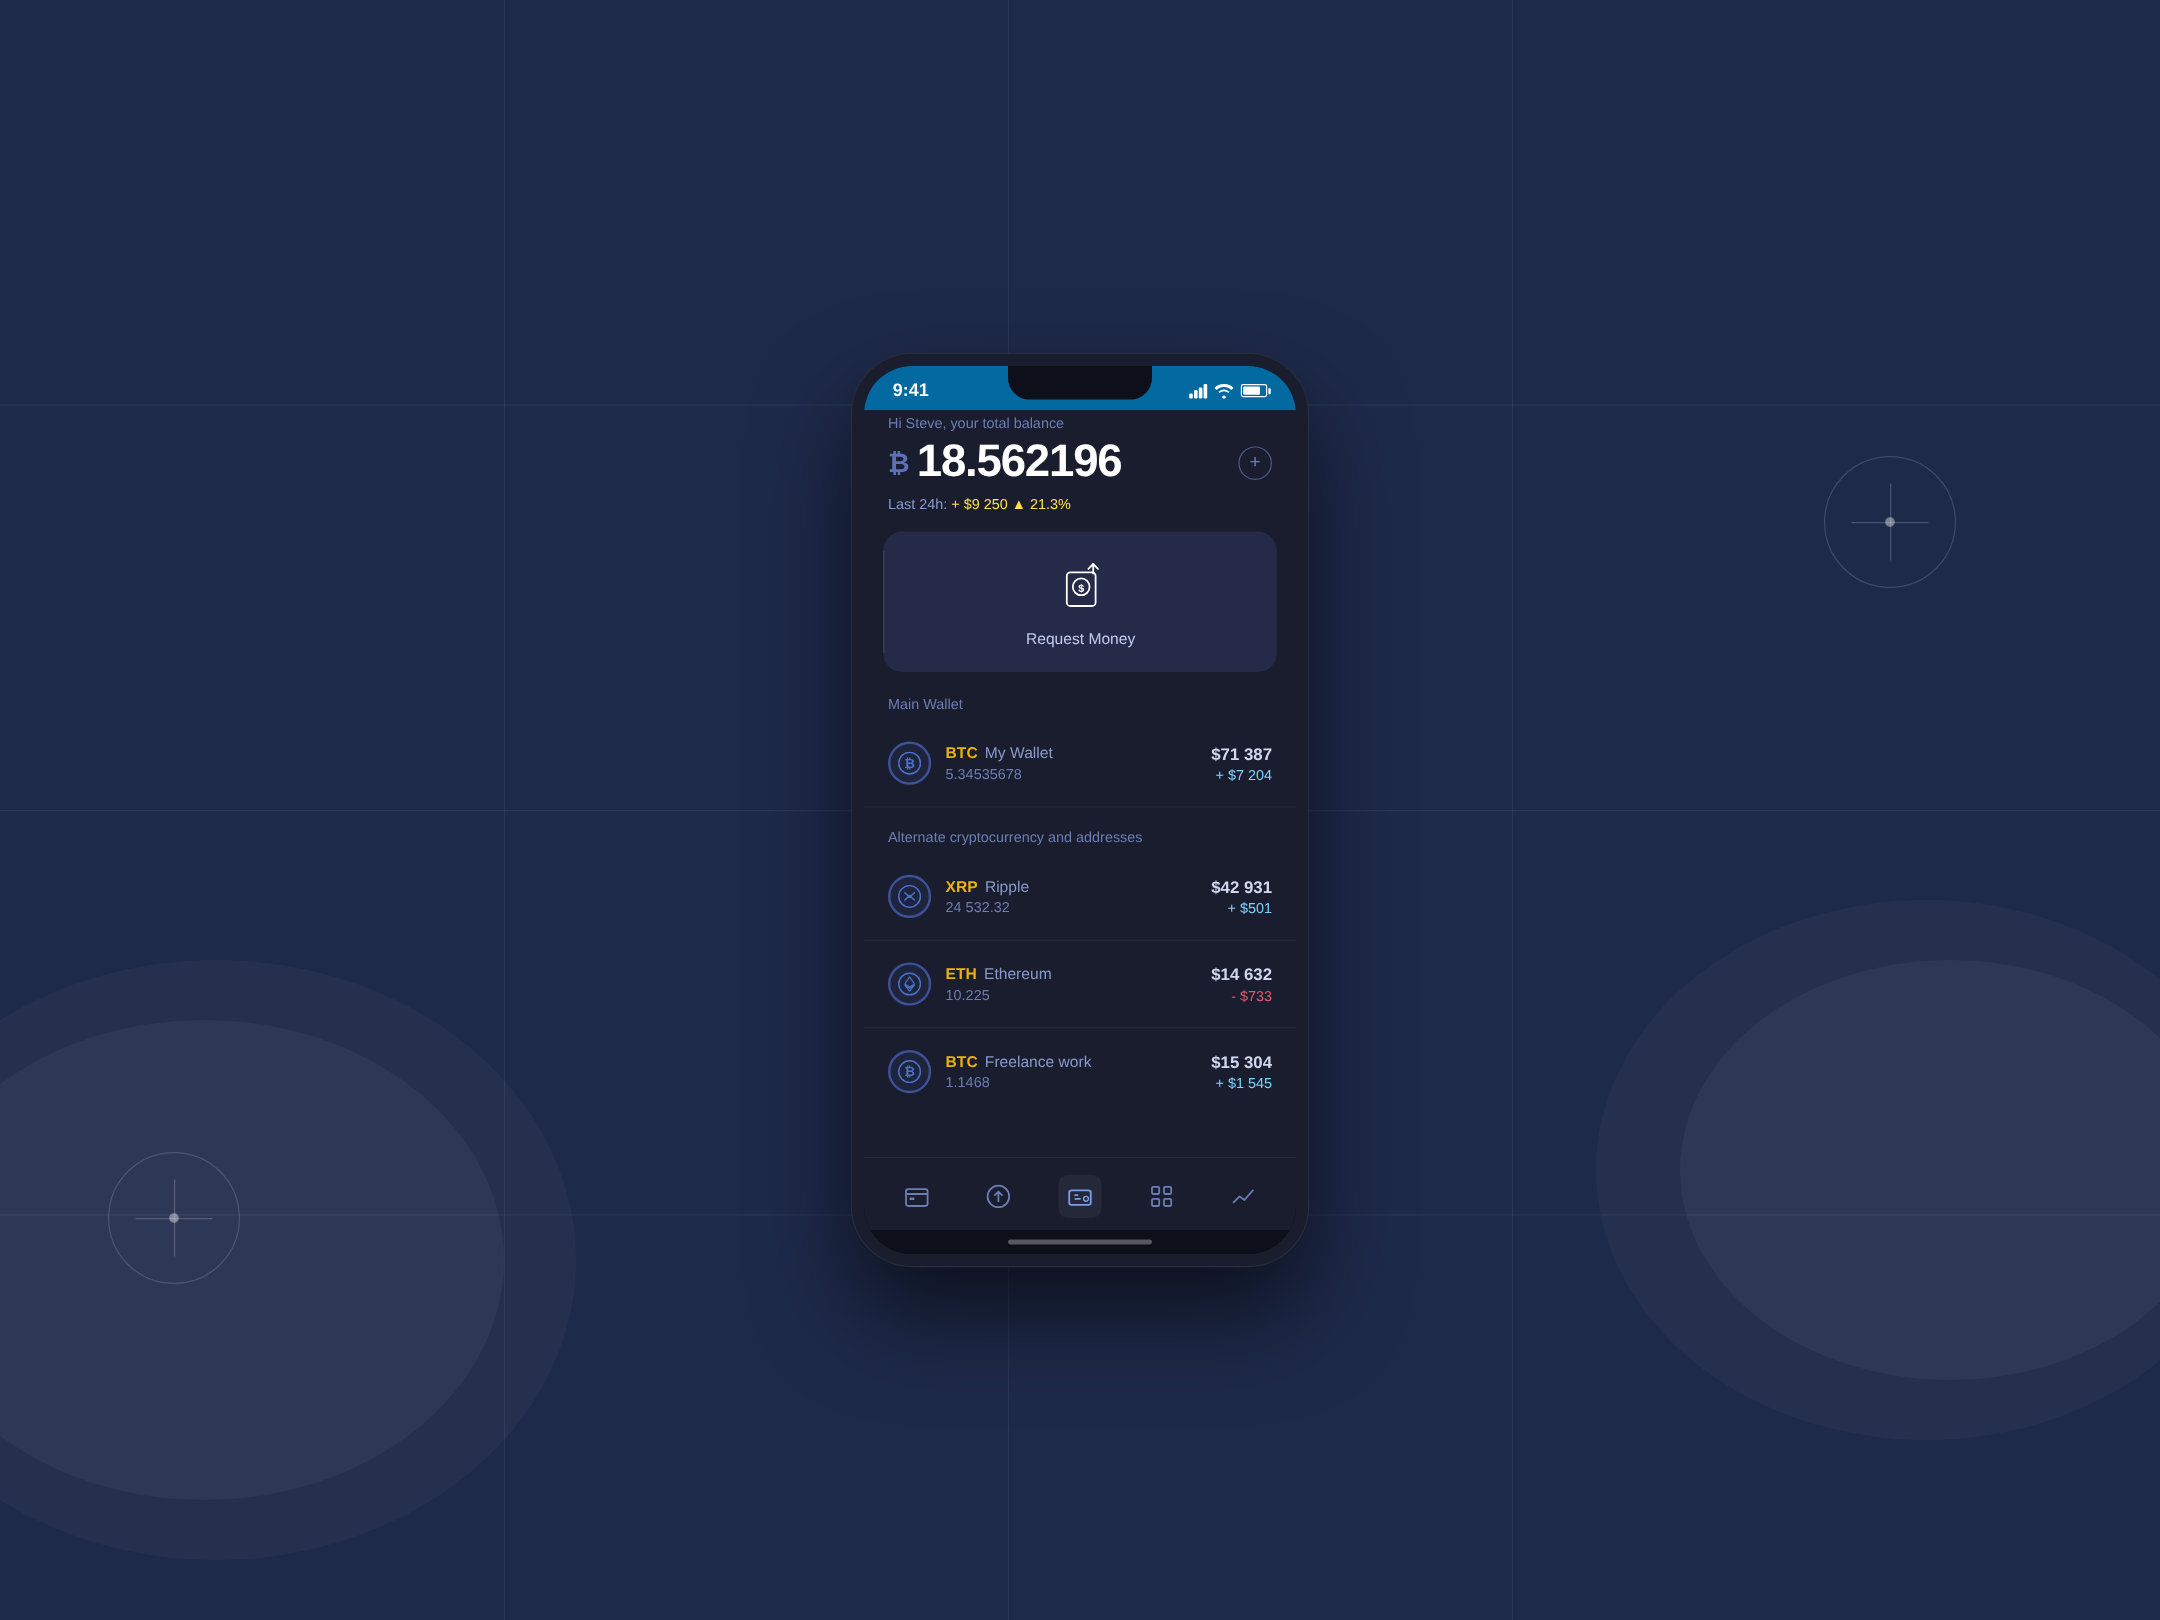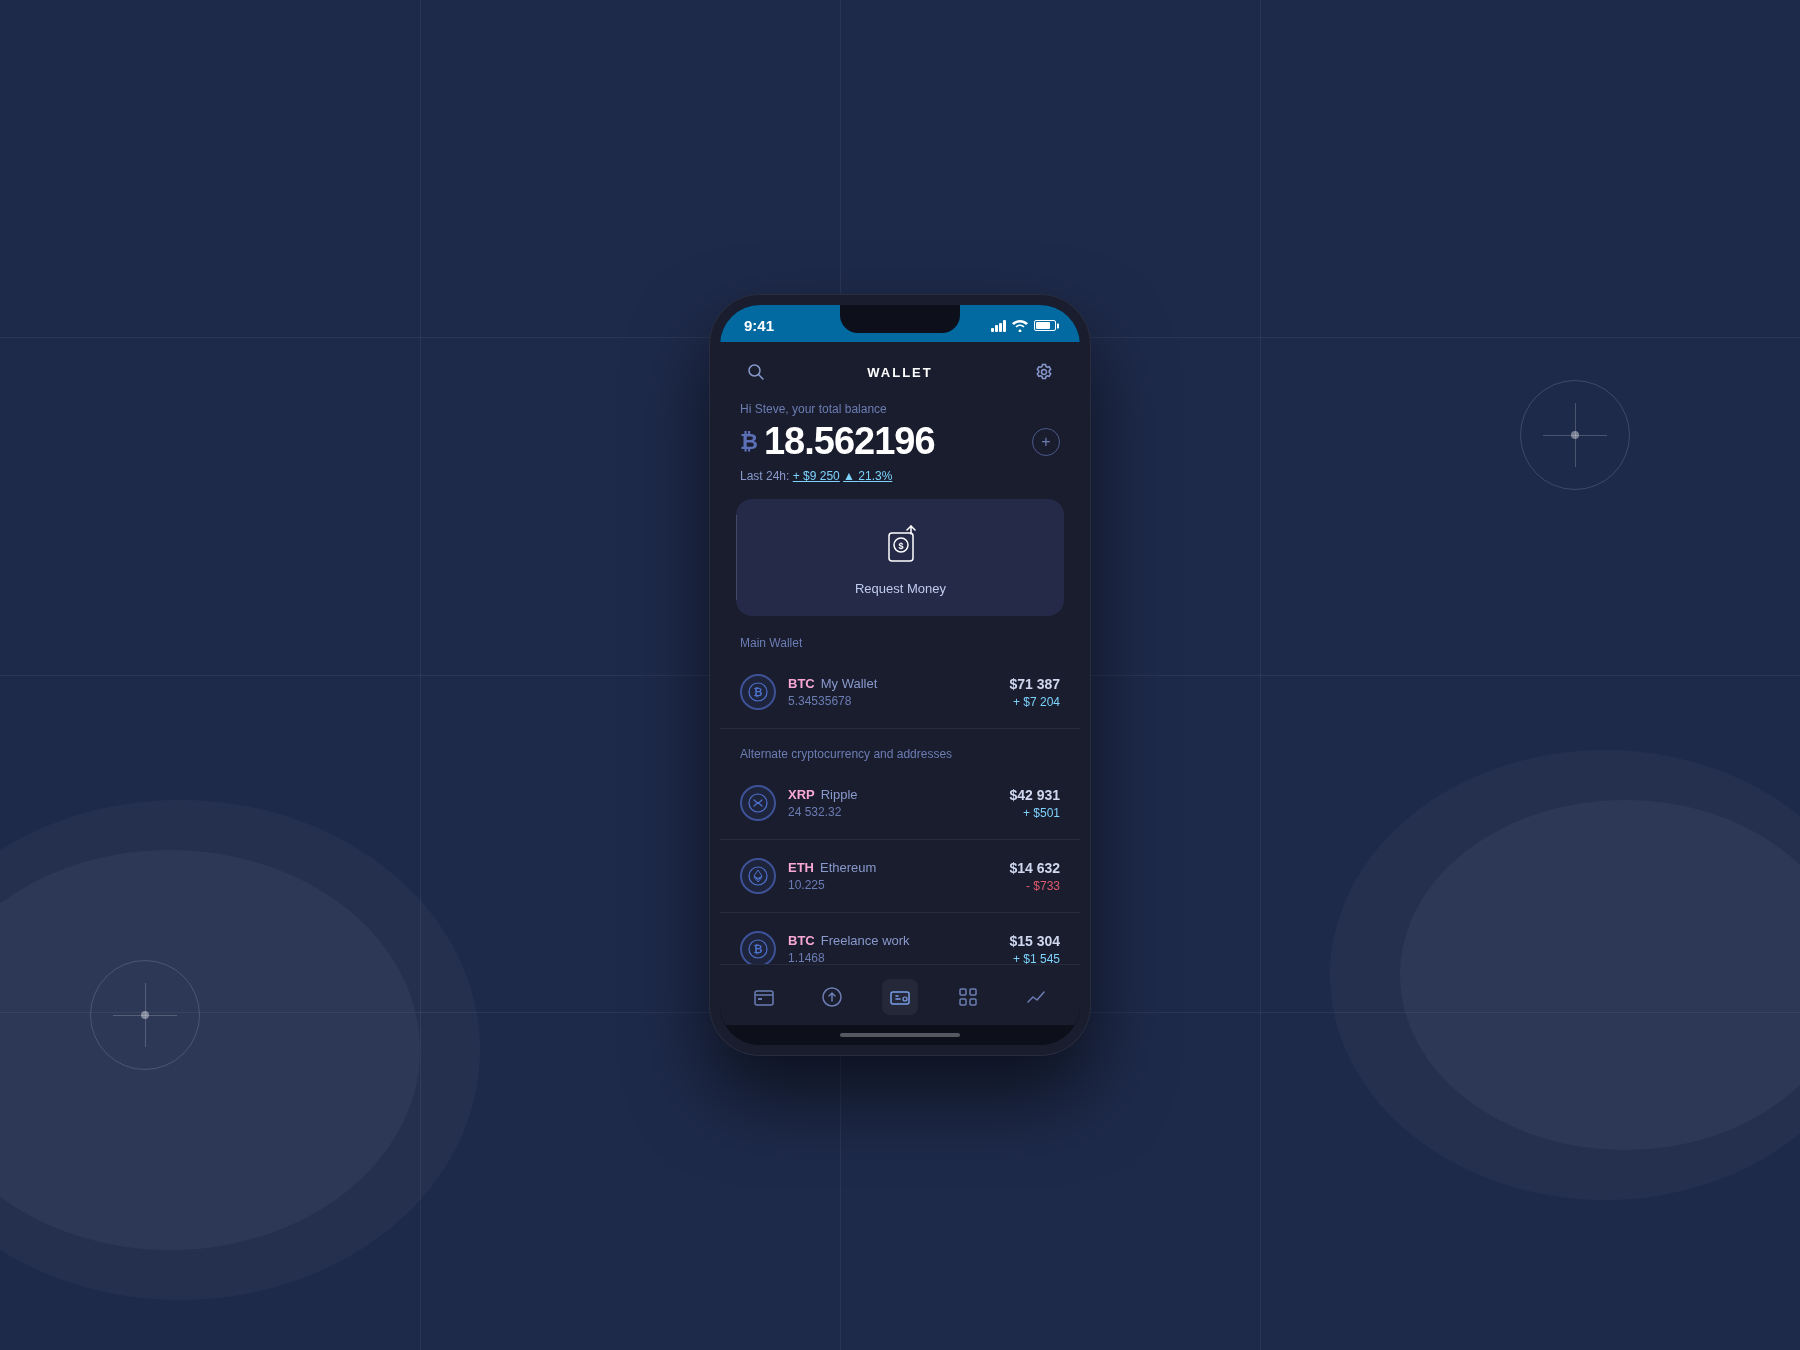--- a/index.html
+++ b/index.html
@@ -319,22 +319,21 @@
       cursor: pointer;
       margin-left: auto;
     }
 
     .balance-change {
       font-size: 12px;
       color: #8899cc;
     }
 
     .balance-change .positive {
-      color: #7dd3fc;
-      text-decoration: underline;
+      color: #fde047;
     }
 
     
     .action-panel {
       margin: 0 16px 20px;
       background: #252a48;
       border-radius: 16px;
       display: flex;
       overflow: hidden;
     }
@@ -406,21 +405,21 @@
     .wallet-name-row {
       display: flex;
       align-items: center;
       gap: 6px;
       margin-bottom: 3px;
     }
 
     .coin-ticker {
       font-size: 13px;
       font-weight: 700;
-      color: #f9a8d4;
+      color: #eab308;
     }
 
     .coin-name {
       font-size: 13px;
       color: #8899cc;
     }
 
     .coin-amount {
       font-size: 12px;
       color: #6b7db3;
@@ -540,35 +539,20 @@
           </svg>
         </span>
         <div class="battery-icon">
           <div class="battery-fill"></div>
         </div>
       </div>
     </div>
 
     <div class="screen">
 
-      <div class="header">
-        <div class="header-icon">
-          <svg width="18" height="18" viewBox="0 0 18 18" fill="none">
-            <circle cx="7.5" cy="7.5" r="5.5" stroke="#8899cc" stroke-width="1.5"></circle>
-            <line x1="11.5" y1="11.5" x2="16" y2="16" stroke="#8899cc" stroke-width="1.5" stroke-linecap="round"></line>
-          </svg>
-        </div>
-        <span class="header-title">WALLET</span>
-        <div class="header-icon">
-          <svg width="18" height="18" viewBox="0 0 18 18" fill="none">
-            <path d="M9 11.5a2.5 2.5 0 100-5 2.5 2.5 0 000 5z" stroke="#8899cc" stroke-width="1.5"></path>
-            <path d="M7.5 1.5h3l.5 2a6 6 0 011.2.7l2-.5 1.5 2.6-1.5 1.5a6 6 0 010 1.4l1.5 1.5-1.5 2.6-2-.5A6 6 0 0111 13.5l-.5 2h-3l-.5-2a6 6 0 01-1.2-.7l-2 .5L2.3 10.8l1.5-1.5a6 6 0 010-1.4L2.3 6.4l1.5-2.6 2 .5A6 6 0 017 3.5l.5-2z" stroke="#8899cc" stroke-width="1.5"></path>
-          </svg>
-        </div>
-      </div>
 
       <div class="balance-section">
         <div class="balance-label">Hi Steve, your total balance</div>
         <div class="balance-amount">
           <span class="btc-symbol">₿</span>
           <span class="balance-number">18.562196</span>
           <div class="balance-add">+</div>
         </div>
         <div class="balance-change">
           <span>Last 24h:</span>

